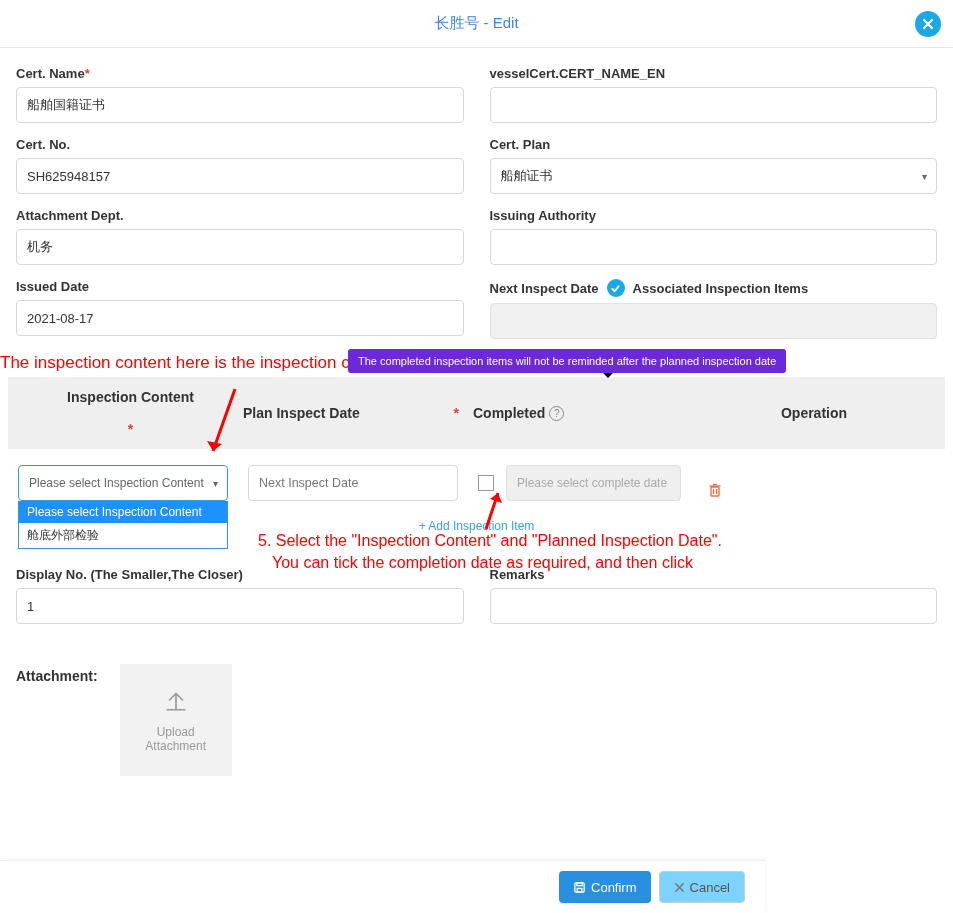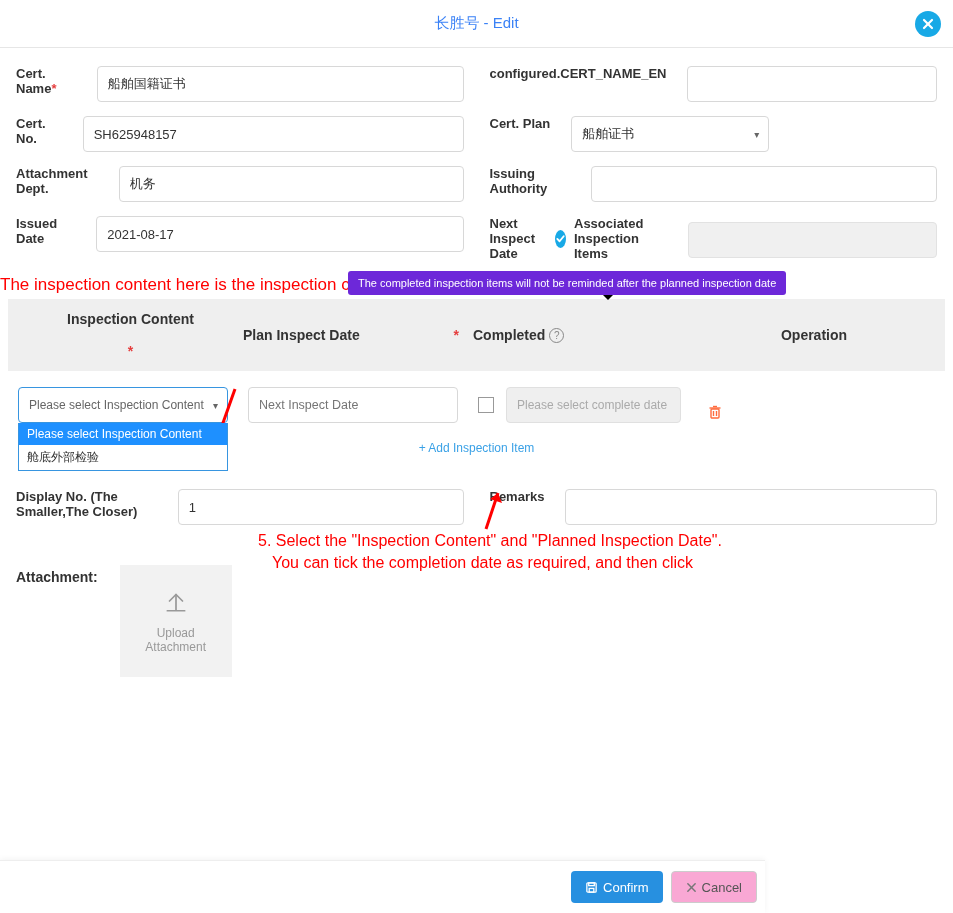--- a/index.html
+++ b/index.html
@@ -42,22 +42,21 @@
     padding: 18px 16px 80px 16px;
   }
   .row {
     display: flex;
     gap: 26px;
     margin-bottom: 14px;
   }
   .field {
     flex: 1;
     display: flex;
-    flex-direction: row;
-    gap: 21px;
+    flex-direction: column;
   }
   .label {
     font-size: 13px;
     font-weight: bold;
     color: #333;
     margin-bottom: 6px;
   }
   .label .req { color: #e53e3e; }
   .input, .select {
     border: 1px solid #d8d8d8;
@@ -290,21 +289,21 @@
     text-align: center;
   }
   .upload-box svg { stroke: #999; }
   .footer {
     position: fixed;
     bottom: 0;
     left: 0;
     width: 765px;
     background: #fff;
     border-top: 1px solid #eee;
-    padding: 10px 8px;
+    padding: 10px 20px;
     display: flex;
     justify-content: flex-end;
     gap: 8px;
     box-shadow: 0 -1px 6px rgba(0,0,0,0.05);
   }
   .btn {
     height: 32px;
     border-radius: 4px;
     padding: 0 14px;
     font-size: 13px;
@@ -312,21 +311,21 @@
     align-items: center;
     gap: 5px;
     cursor: pointer;
   }
   .btn-primary {
     background: #2790e0;
     color: #fff;
     border: none;
   }
   .btn-default {
-    background: #f9a8d4;
+    background: #7dd3fc;
     border: 1px solid #ccc;
     color: #555;
   }
   .attach-row { display: flex; gap: 22px; align-items: flex-start; margin-top: 6px; }
   .attach-label { font-weight: bold; font-size: 14px; margin-top: 4px; }
 </style>
 </head>
 <body>
 
 <div class="header">
@@ -340,21 +339,21 @@
 </div>
 
 <div class="content">
 
   <div class="row">
     <div class="field">
       <div class="label"><span>Cert. Name</span><span class="req">*</span></div>
       <input class="input" value="船舶国籍证书" style="">
     </div>
     <div class="field">
-      <div class="label">configured.CERT_NAME_EN</div>
+      <div class="label">vesselCert.CERT_NAME_EN</div>
       <input class="input" style="">
     </div>
   </div>
 
   <div class="row">
     <div class="field">
       <div class="label">Cert. No.</div>
       <input class="input" value="SH625948157" style="">
     </div>
     <div class="field">

